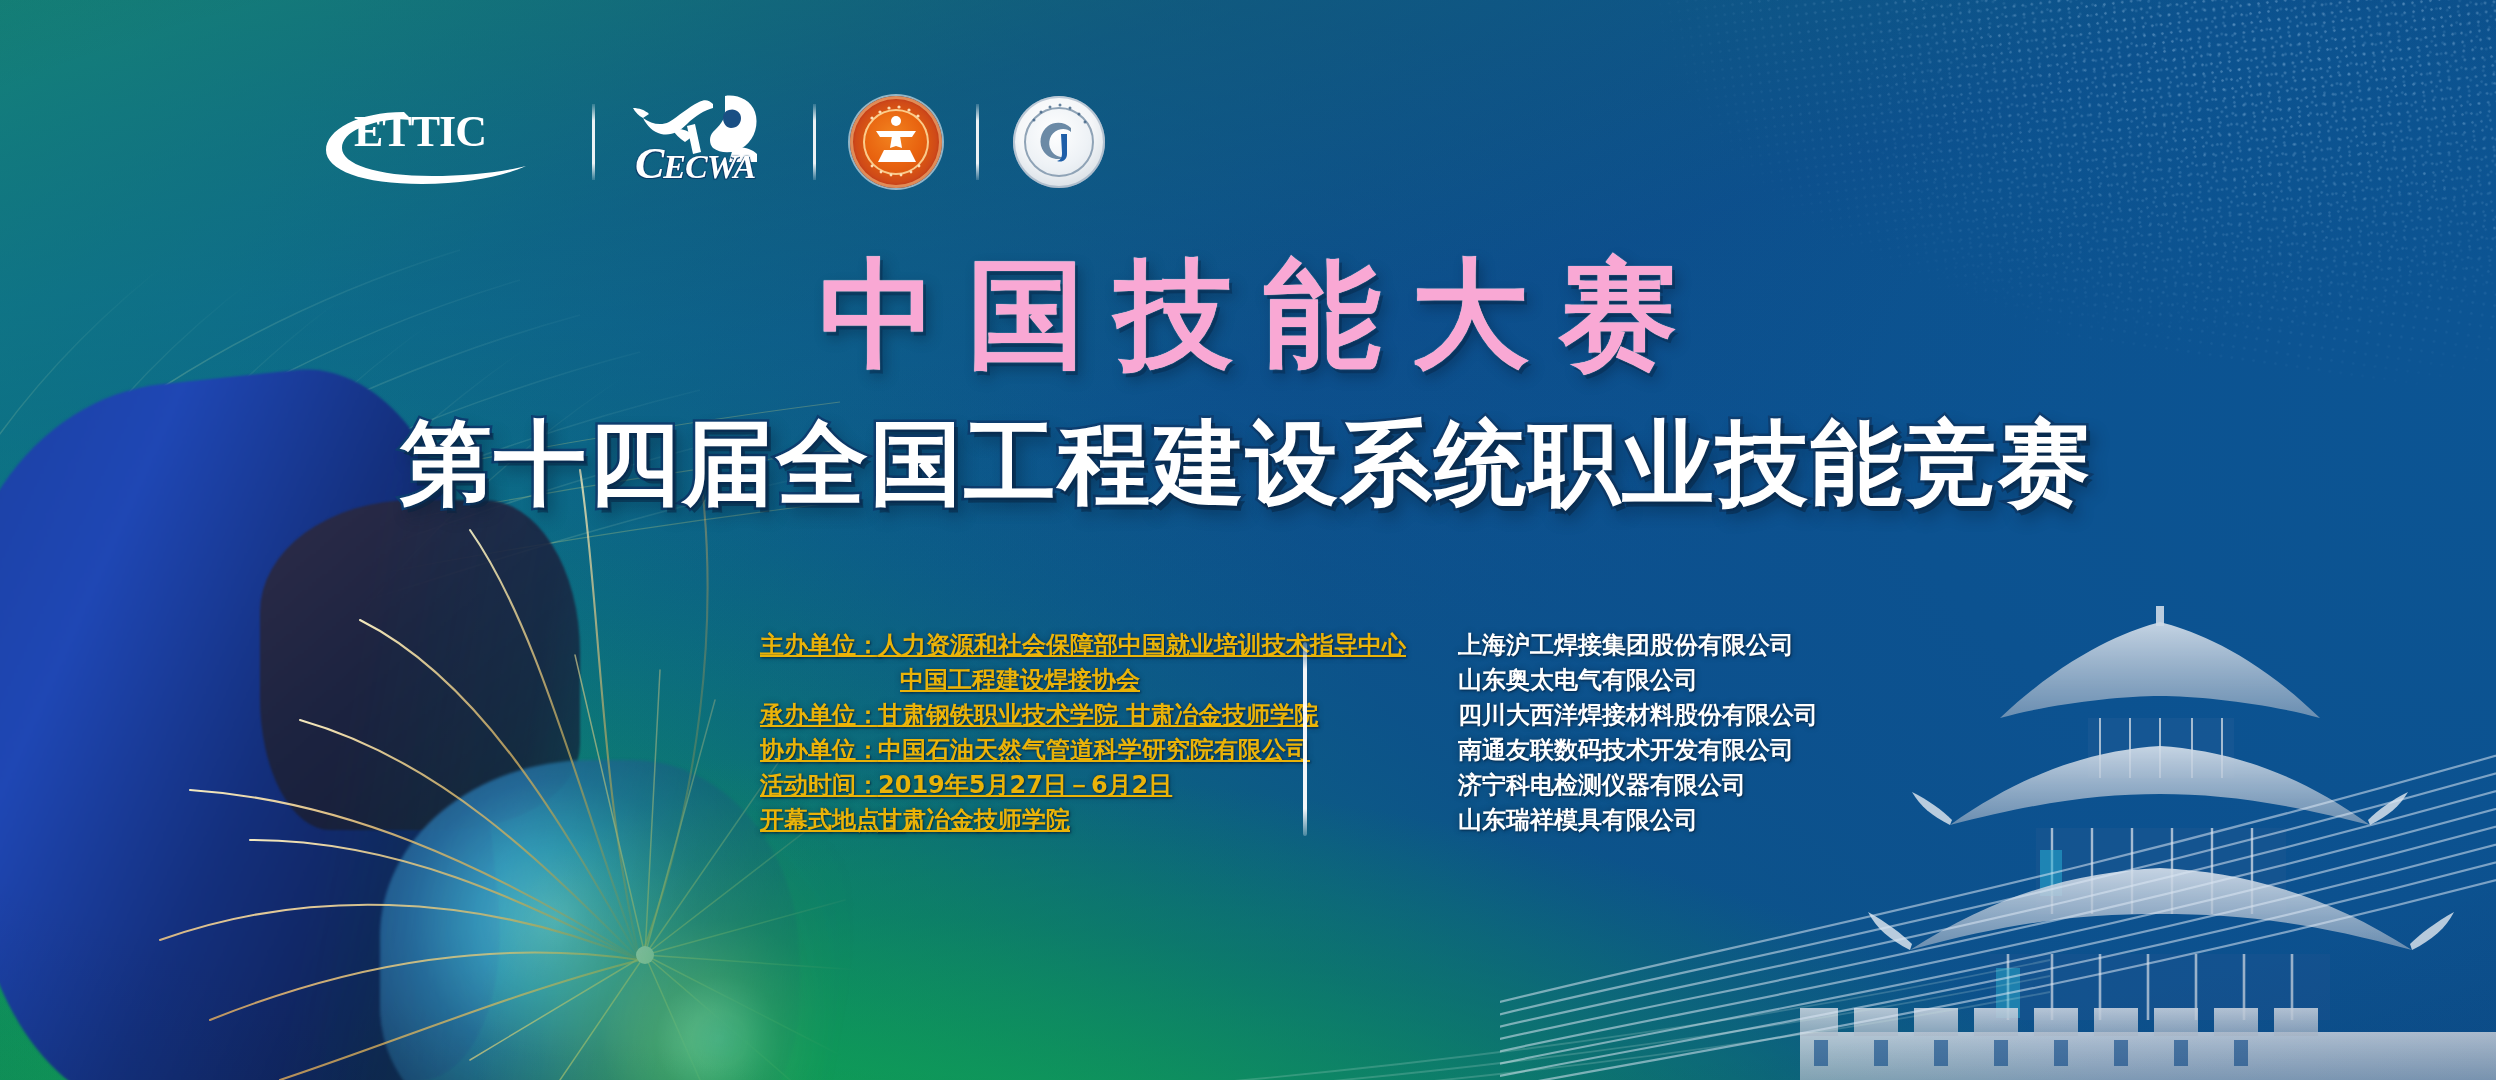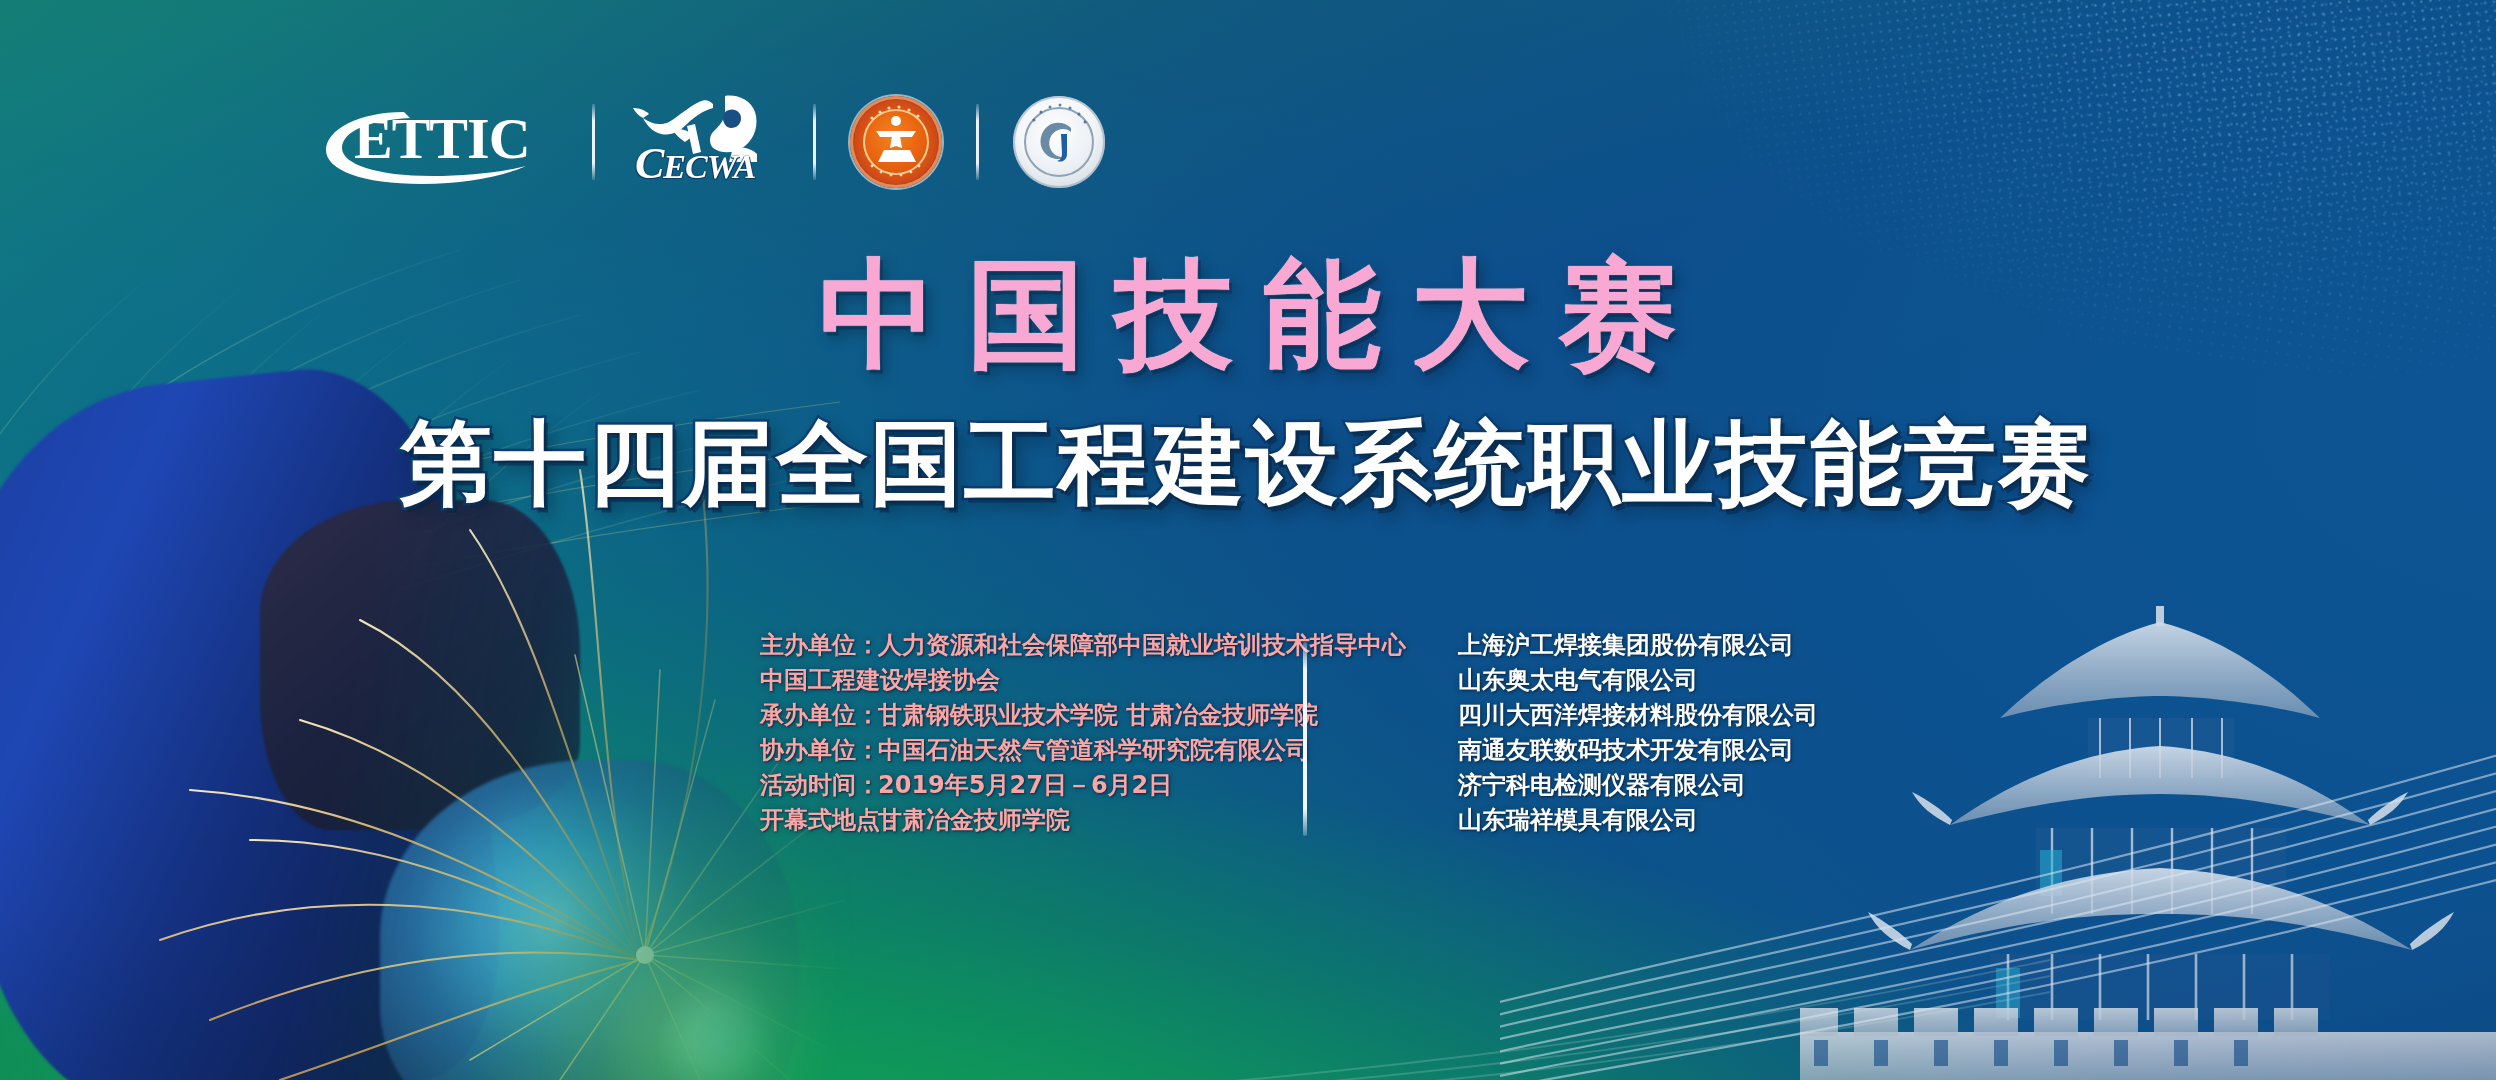--- a/index.html
+++ b/index.html
@@ -107,21 +107,21 @@
     background:linear-gradient(180deg,rgba(255,255,255,.15) 0%,rgba(255,255,255,.92) 22%,rgba(255,255,255,.92) 78%,rgba(255,255,255,.15) 100%);
   }
   
   #logo-cettic{position:relative;width:240px;height:96px;}
   #logo-cettic .swoosh{
     position:absolute;left:0;top:10px;width:240px;height:86px;
   }
   #logo-cettic .wordmark{
     position:absolute;left:36px;top:16px;
     font-family:"Liberation Serif","DejaVu Serif",serif;
-    font-weight:700;font-size:58px;letter-spacing:-1px;color:#ffffff;
+    font-weight:700;font-size:44px;letter-spacing:-1px;color:#ffffff;
     line-height:1;white-space:nowrap;
   }
   
   #logo-cecwa{position:relative;width:150px;height:104px;}
   #logo-cecwa .figure{position:absolute;left:0;top:0;width:150px;height:76px;}
   #logo-cecwa .cecwa-text{
     position:absolute;left:6px;top:52px;
     font-family:"Liberation Serif","DejaVu Serif",serif;
     font-style:italic;font-weight:700;font-size:34px;color:#ffffff;
     letter-spacing:-1px;line-height:1;white-space:nowrap;
@@ -178,21 +178,22 @@
     paint-order:stroke fill;
     text-shadow:4px 5px 0 rgba(8,36,66,.55), 7px 9px 16px rgba(4,24,46,.45);
   }
 
   
   #info{
     position:absolute;left:760px;top:628px;width:1240px;height:260px;
   }
   #info-left{
     position:absolute;left:0;top:0;width:520px;
-    color:#fca5a5;
+    color:#eab308;
+    text-decoration:underline;
   }
   #info-right{
     position:absolute;left:580px;top:0;width:640px;
     color:#ffffff;
   }
   #info-divider{
     position:absolute;left:543px;top:14px;width:4px;height:194px;
     background:linear-gradient(180deg,rgba(255,255,255,.25) 0%,rgba(255,255,255,.95) 14%,rgba(255,255,255,.95) 86%,rgba(255,255,255,.25) 100%);
     border-radius:2px;
   }
@@ -201,21 +202,21 @@
     font-family:"DejaVu Sans","Liberation Sans",sans-serif;
     font-weight:700;font-size:24px;line-height:35px;
     white-space:nowrap;
     text-shadow:1px 1px 2px rgba(5,30,55,.75), 0 0 6px rgba(5,30,55,.45);
   }
   .info-label{flex:0 0 auto;}
   .info-value{flex:0 0 auto;}
   .info-line.indent{padding-left:0;}
   .info-line.indent .info-label{visibility:hidden;}
   #info-left .info-line{justify-content:flex-start;}
-  #info-left .pad-right{width:520px;justify-content:flex-start;}
+  #info-left .pad-right{width:520px;justify-content:center;}
   #info-left .info-line .info-label{width:118px;}
   #info-right .info-line .info-label{width:118px;}
   .wide-space{letter-spacing:3.2px;}
 
   
   #wall{
     left:1800px;top:600px;width:700px;height:480px;opacity:.92;
   }
 </style>
 </head>

